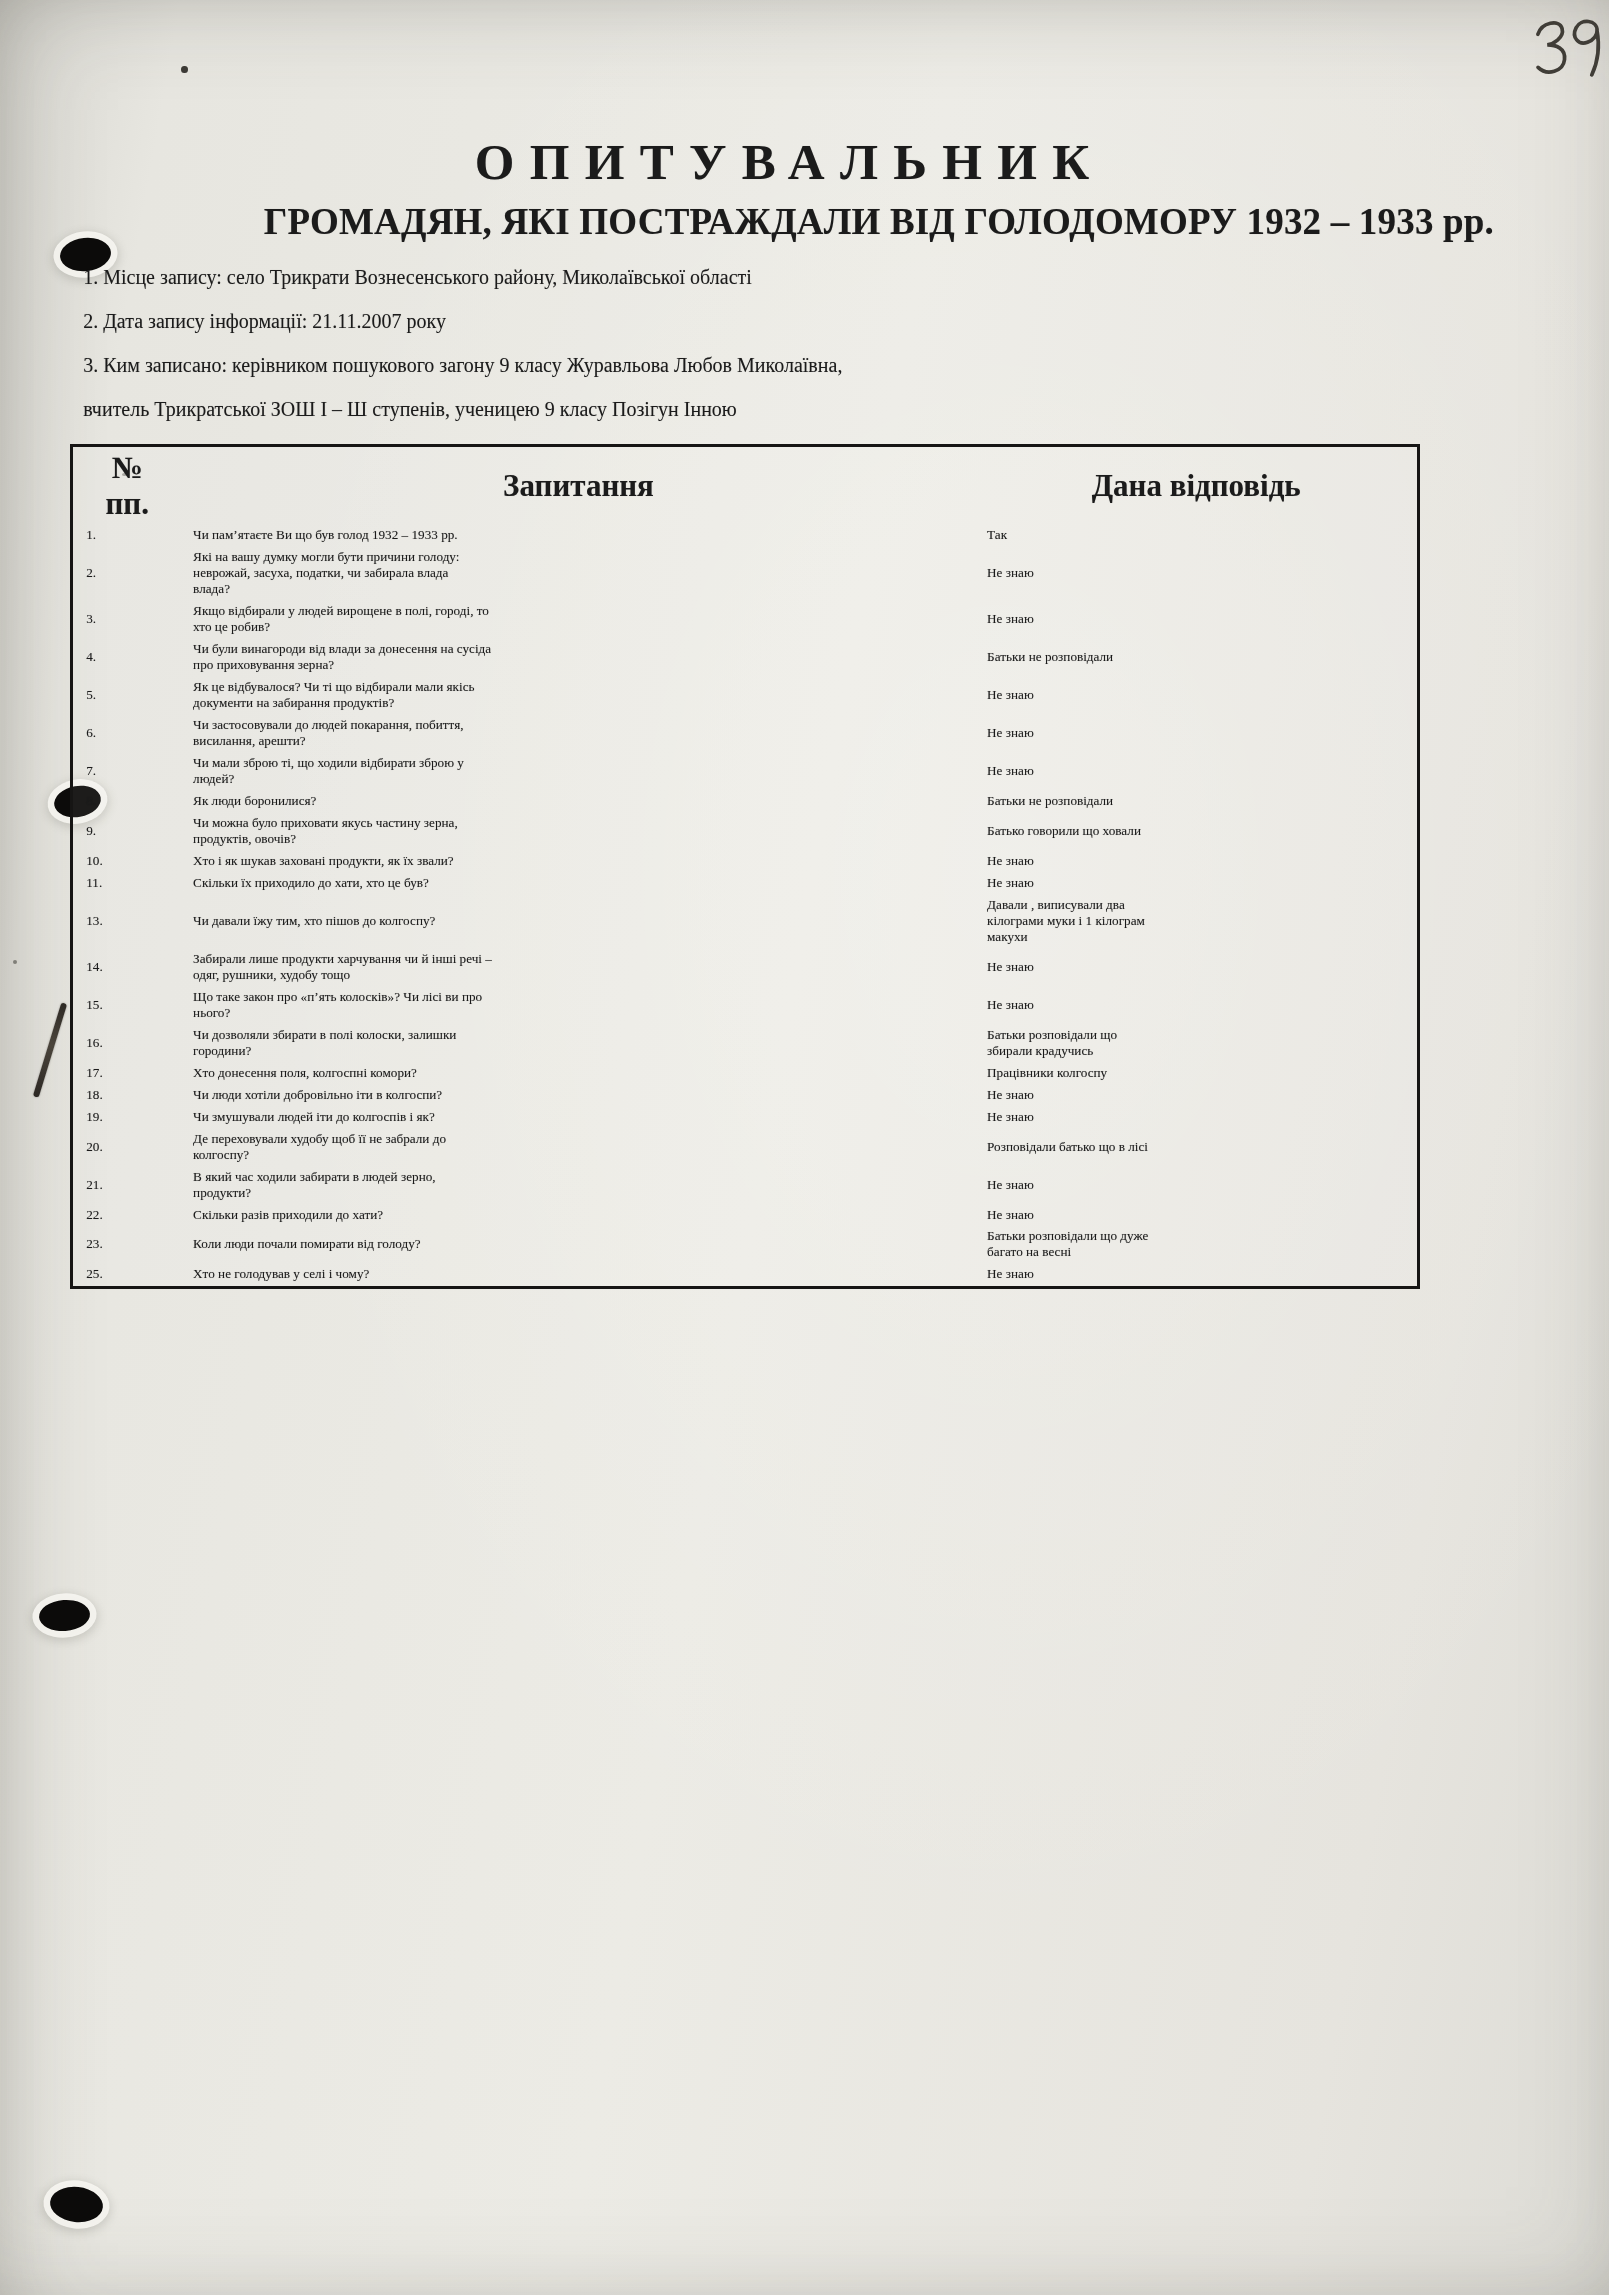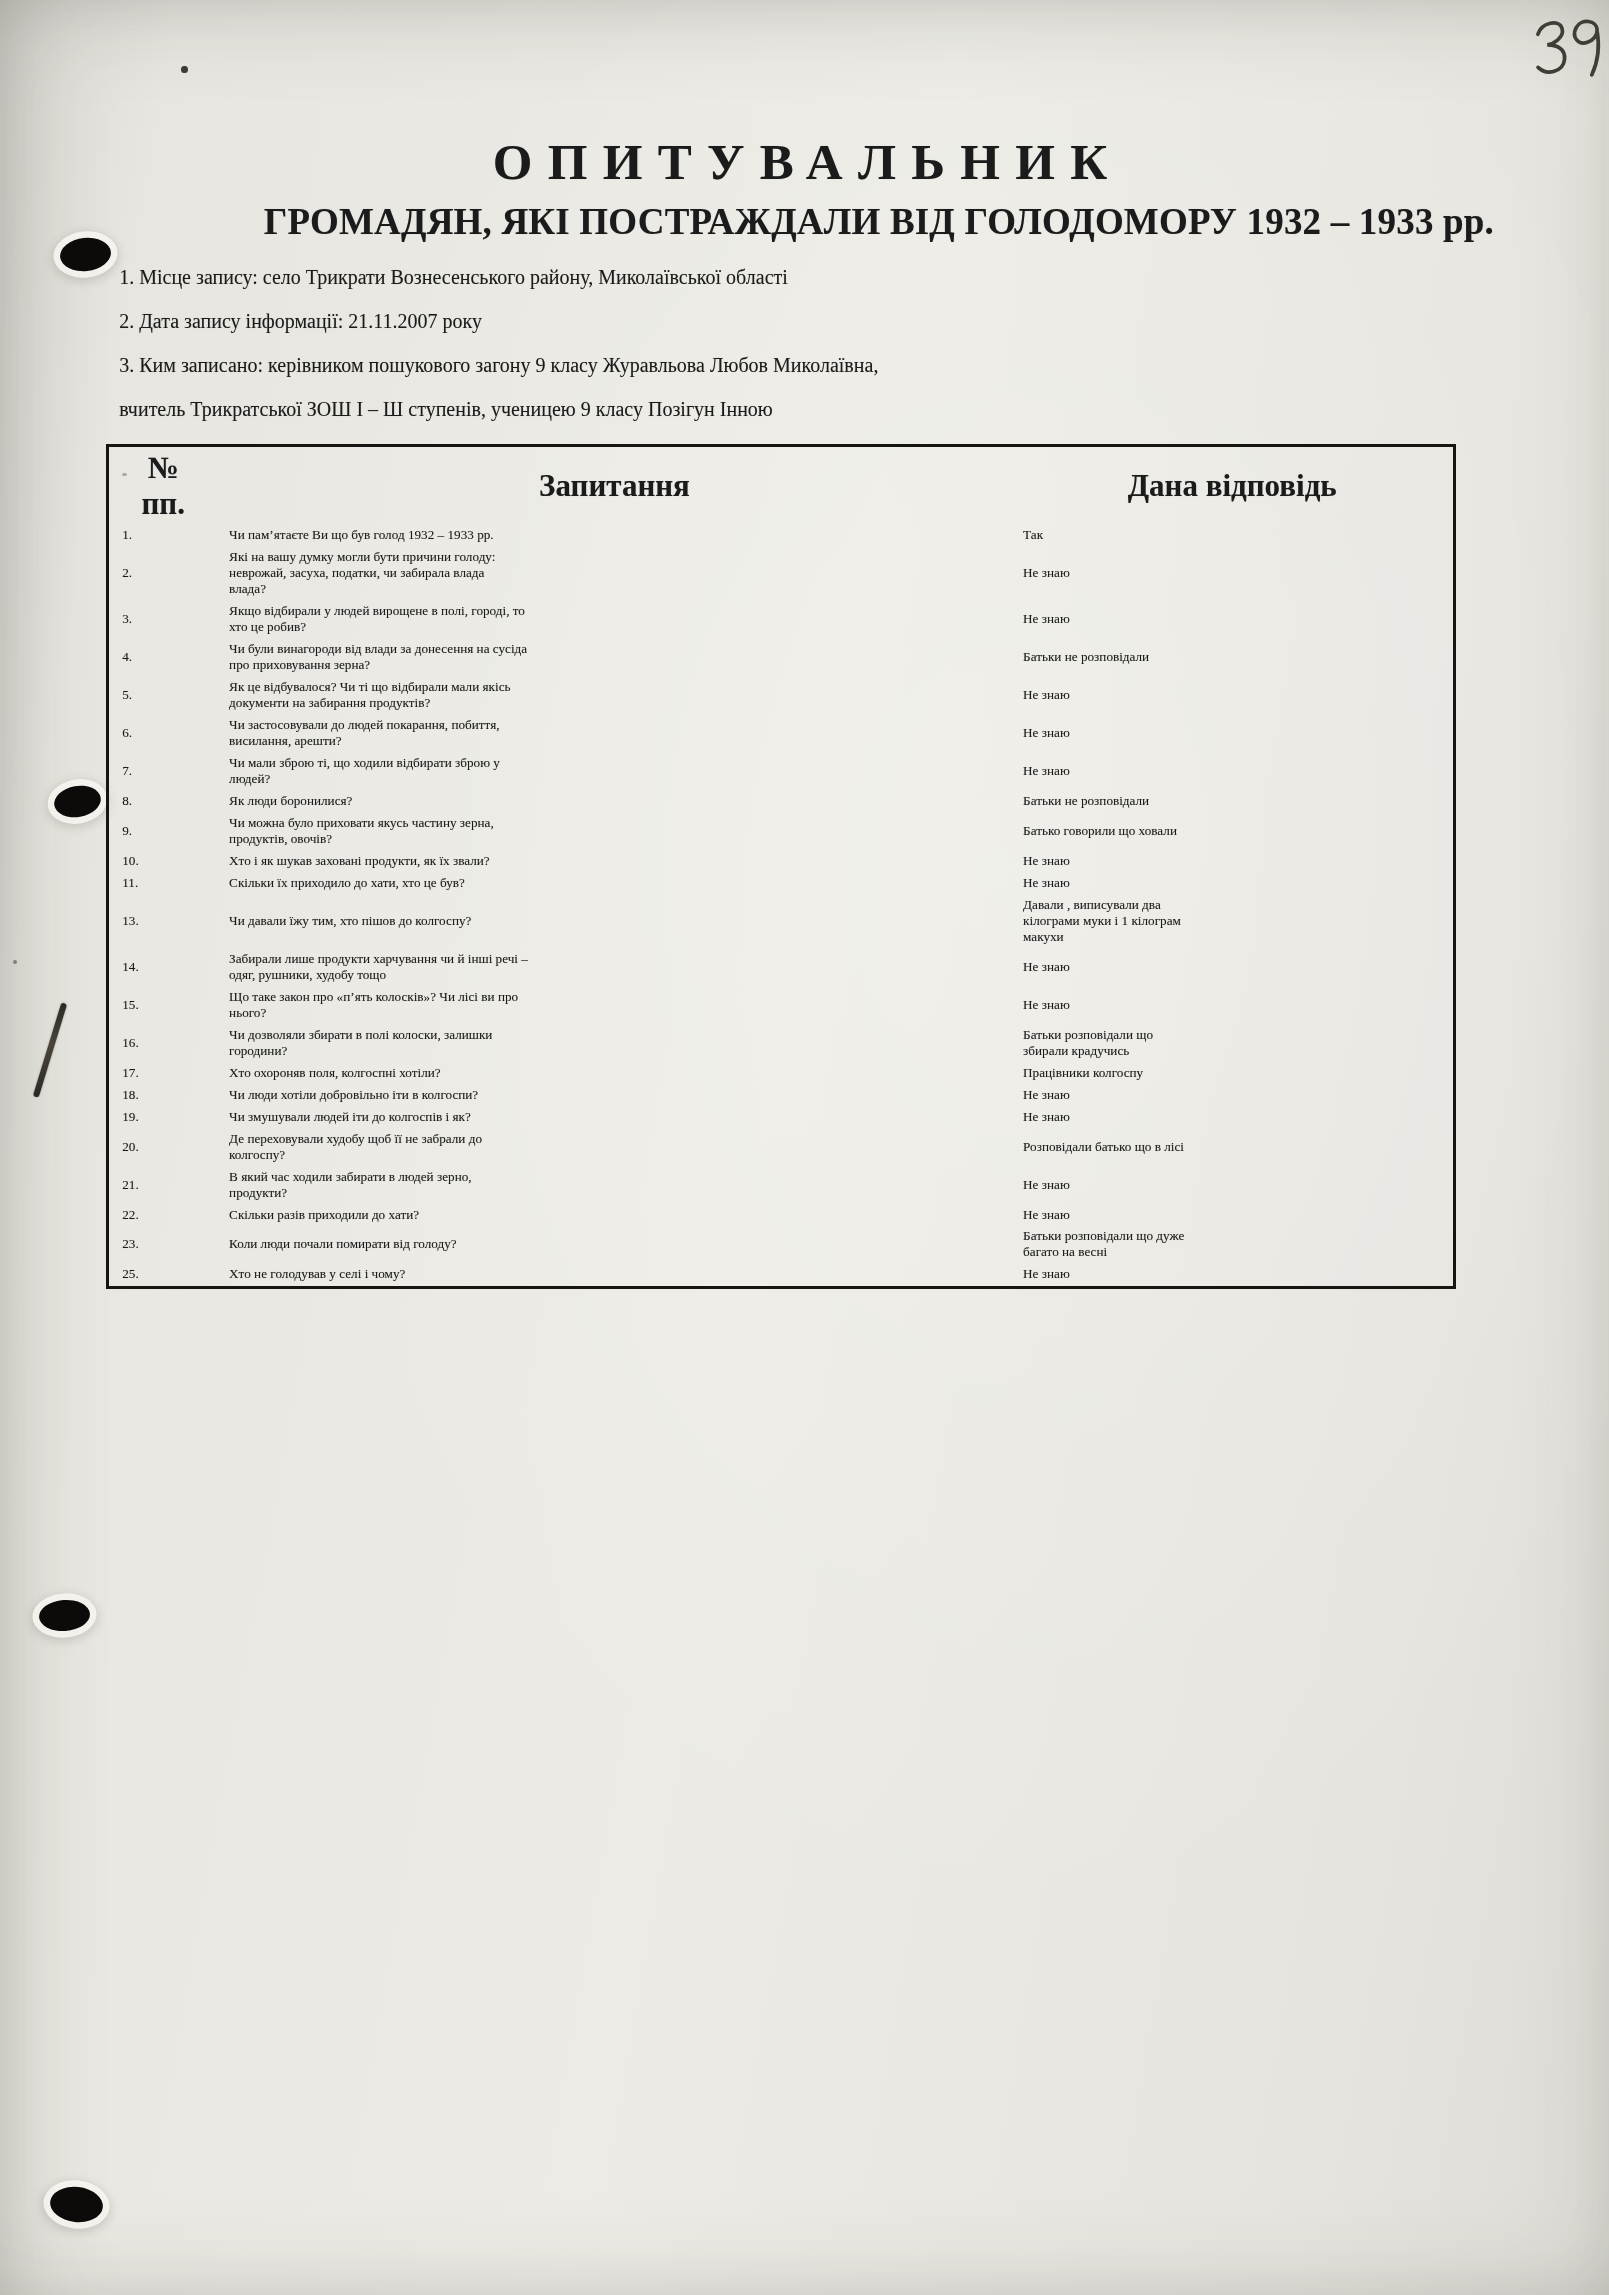--- a/index.html
+++ b/index.html
@@ -40,21 +40,21 @@
   .speck-1{left:181px;top:66px;width:6.6px;height:7.4px;}
   .speck-2{left:13.2px;top:960px;width:4.1px;height:4.1px;opacity:.55;}
   .speck-3{left:122px;top:473px;width:5px;height:3.3px;opacity:.4;}
 
   .handwritten-number{
     position:absolute;left:1528px;top:13.2px;
     transform:rotate(-6deg);
   }
 
   
-  .content{position:absolute;inset:0;padding:134px 116px 0 106px;box-sizing:border-box;border-radius:17px;}
+  .content{position:absolute;inset:0;padding:134px 116px 0 70px;box-sizing:border-box;border-radius:17px;}
   .doc-title{
     margin:0;text-align:center;
     font-size:51px;line-height:56px;font-weight:bold;
     letter-spacing:0.30em;text-indent:0.30em;
   }
   .doc-subtitle{
     margin:10px 0 0 0;text-align:right;
     font-size:37px;line-height:43px;font-weight:bold;
     letter-spacing:0.005em;
   }
@@ -234,21 +234,21 @@
   </tr>
           <tr>
     <td class="num">16.</td>
     <td class="question">Чи дозволяли збирати в полі колоски, залишки
 городини?</td>
     <td class="answer">Батьки розповідали що
 збирали крадучись</td>
   </tr>
           <tr>
     <td class="num">17.</td>
-    <td class="question">Хто охороняв поля, колгоспні хотіли?</td>
+    <td class="question">Хто донесення поля, колгоспні комори?</td>
     <td class="answer">Працівники колгоспу</td>
   </tr>
           <tr>
     <td class="num">18.</td>
     <td class="question">Чи люди хотіли добровільно іти в колгоспи?</td>
     <td class="answer">Не знаю</td>
   </tr>
           <tr>
     <td class="num">19.</td>
     <td class="question">Чи змушували людей іти до колгоспів і як?</td>

